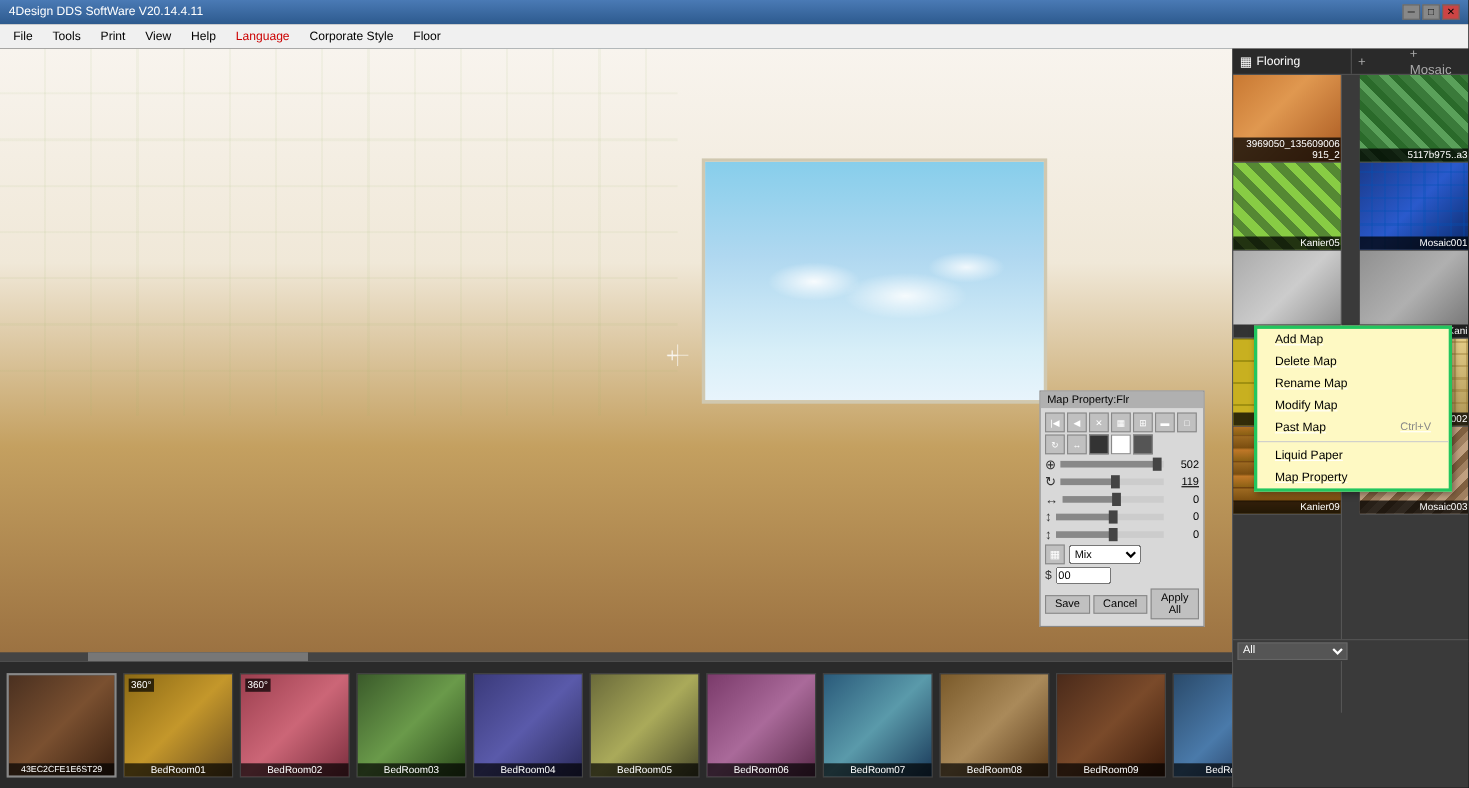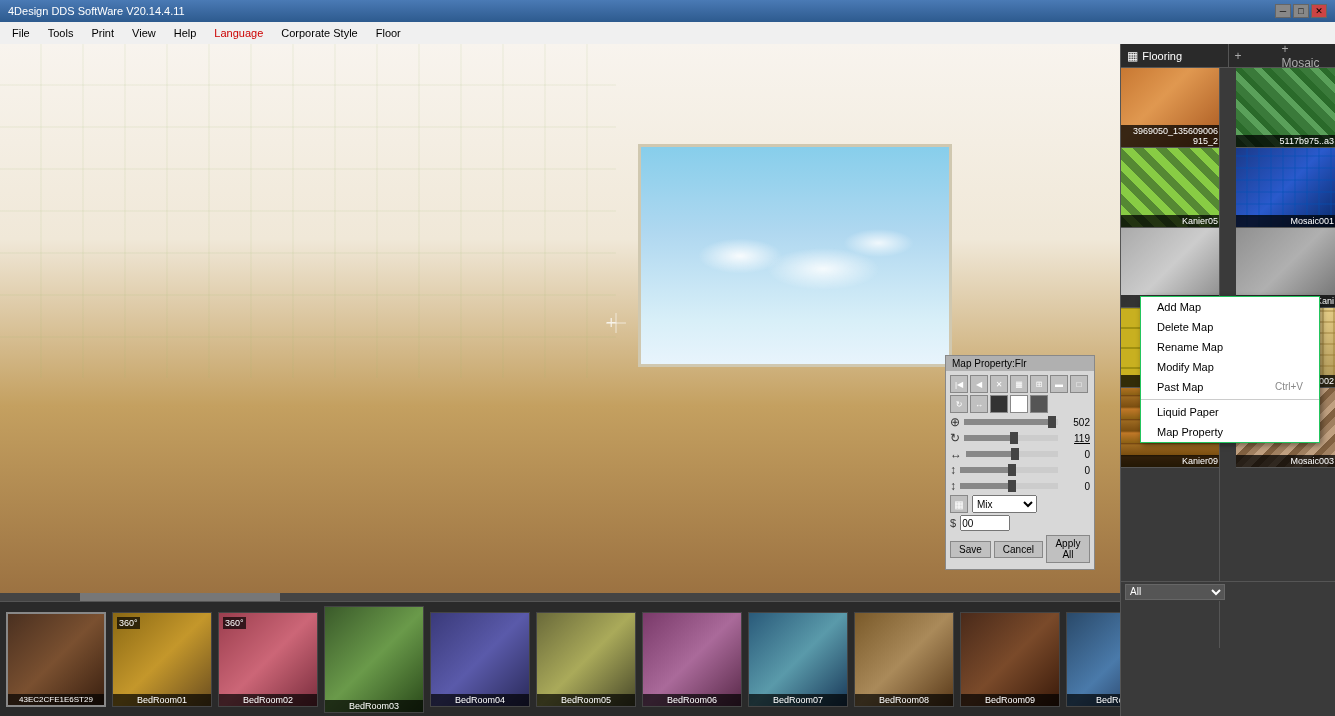--- a/index.html
+++ b/index.html
@@ -40,21 +40,21 @@
     .category-item { display: flex; align-items: center; gap: 4px; padding: 1px 8px; font-size: 10px; color: #ccc; cursor: pointer; }
     .category-item input[type=radio] { width: 10px; height: 10px; }
     
     
     #mat-panel-left { position: absolute; top: 0; left: 0; width: 108px; height: 620px; overflow-y: auto; }
     #mat-panel-right { position: absolute; top: 0; right: 0; width: 107px; height: 620px; overflow-y: auto; }
     .mat-item { width: 100%; height: 75px; position: relative; cursor: pointer; border-bottom: 1px solid #555; overflow: hidden; }
     .mat-label { position: absolute; bottom: 0; left: 0; right: 0; background: rgba(0,0,0,0.75); color: #fff; font-size: 9px; text-align: right; padding: 1px; }
     
     
-    #context-menu { position: absolute; top: 296px; left: 1140px; width: 180px; background: #ffffff; border: 1px solid #22c55e; box-shadow: 2px 2px 6px rgba(0,0,0,0.4); z-index: 200; text-decoration: underline; }
+    #context-menu { position: absolute; top: 296px; left: 1140px; width: 180px; background: #fef9c3; border: 3px solid #22c55e; box-shadow: 2px 2px 6px rgba(0,0,0,0.4); z-index: 200; text-decoration: underline; }
     .ctx-item { padding: 4px 16px; color: #000; font-size: 11px; cursor: pointer; display: flex; justify-content: space-between; }
     .ctx-separator { height: 1px; background: #ccc; margin: 2px 0; }
     
     
     #map-panel { position: absolute; top: 355px; left: 945px; width: 150px; background: #d8d8d8; border: 1px solid #888; z-index: 150; padding: 4px; }
     #map-panel-title { background: #b0b0b0; padding: 2px 6px; font-size: 10px; color: #000; margin: -4px -4px 4px -4px; text-align: left; }
     .map-row { display: flex; align-items: center; margin: 2px 0; gap: 2px; }
     .map-icon-btn { width: 18px; height: 18px; background: #c0c0c0; border: 1px solid #888; cursor: pointer; display: flex; align-items: center; justify-content: center; font-size: 9px; }
     .map-slider-row { display: flex; align-items: center; gap: 4px; margin: 2px 0; }
     .map-value { width: 28px; font-size: 10px; color: #000; text-align: right; }
@@ -345,21 +345,21 @@
   <div class="thumb-item" style="min-width:95px; height:95px; background: linear-gradient(135deg, #8B6914 0%, #C4972B 50%, #6B4E20 100%);">
     <div class="thumb-badge">360°</div>
     <div class="thumb-label">BedRoom01</div>
   </div>
 
   <div class="thumb-item" style="min-width:95px; height:95px; background: linear-gradient(135deg, #9B3E4E 0%, #CC6677 50%, #7B2E3E 100%);">
     <div class="thumb-badge">360°</div>
     <div class="thumb-label">BedRoom02</div>
   </div>
 
-  <div class="thumb-item" style="min-width:95px; height:107px; background: linear-gradient(135deg, #3a5a2a 0%, #6a9a4a 50%, #2a4a1a 100%);">
+  <div class="thumb-item" style="min-width:95px; height:95px; background: linear-gradient(135deg, #3a5a2a 0%, #6a9a4a 50%, #2a4a1a 100%);">
     <div class="thumb-label">BedRoom03</div>
   </div>
 
   <div class="thumb-item" style="min-width:95px; height:95px; background: linear-gradient(135deg, #3a3a7a 0%, #5a5aaa 50%, #2a2a5a 100%);">
     <div class="thumb-label">BedRoom04</div>
   </div>
 
   <div class="thumb-item" style="min-width:95px; height:95px; background: linear-gradient(135deg, #6a6a3a 0%, #aaaa5a 50%, #4a4a2a 100%);">
     <div class="thumb-label">BedRoom05</div>
   </div>

